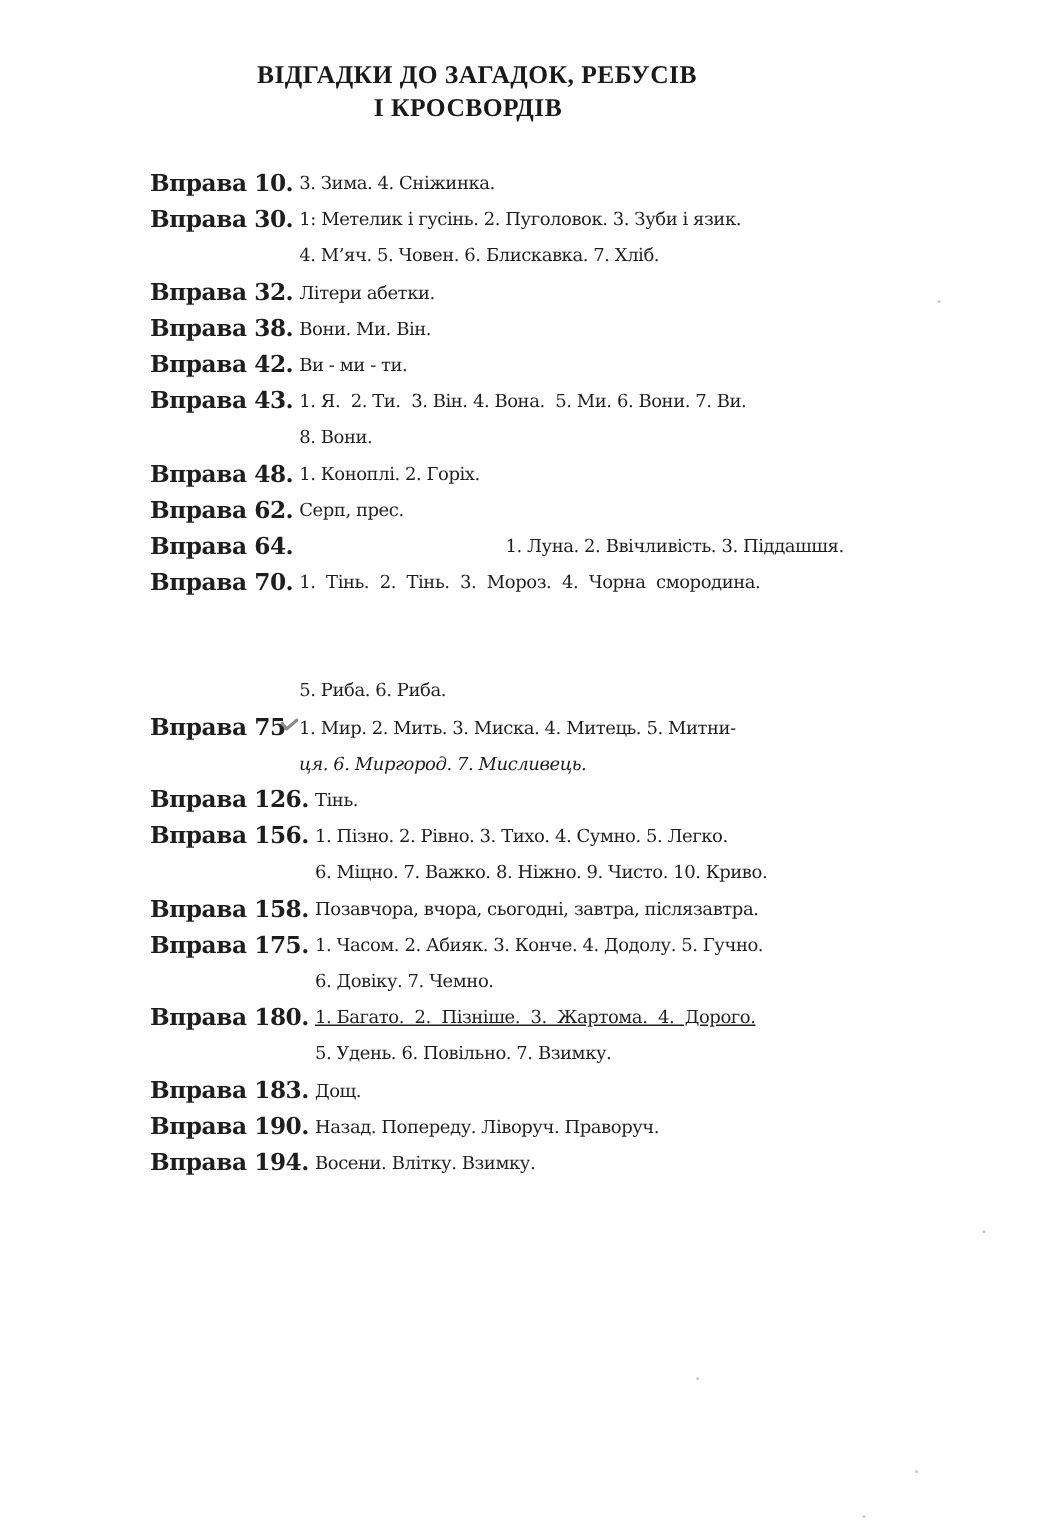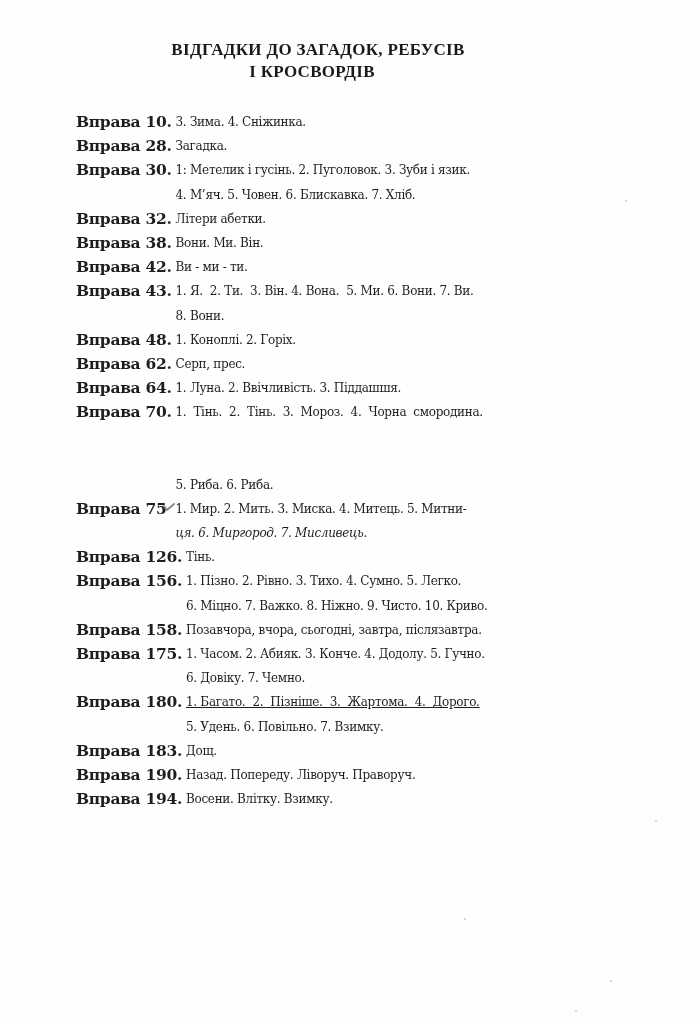--- a/index.html
+++ b/index.html
@@ -32,21 +32,21 @@
       font-size: 17px;
       line-height: 22px;
       letter-spacing: 0.3px;
       color: #1a1a1a;
     }
     .title div { margin-left: 0; }
     .title .t1 { padding-left: 12px; }
     .entries {
       position: absolute;
       top: 110px;
-      left: 76px;
+      left: 100px;
       width: 600px;
     }
     .entry {
       display: flex;
       align-items: flex-start;
     }
     .label {
       font-family: "DejaVu Serif", serif;
       font-weight: bold;
       font-size: 15.5px;
@@ -90,27 +90,20 @@
 
   <div class="entries" id="entries">
       <div class="entry">
         <span class="label">Вправа 10.</span>
         <span class="label" style="width: 4px; overflow: hidden;">&nbsp;</span>
         <div class="answer">
           <div class="line" style="white-space: pre;">3. Зима. 4. Сніжинка.</div>
         </div>
       </div>
       <div class="entry">
-        <span class="label">Вправа 28.</span>
-        <span class="label" style="width: 4px; overflow: hidden;">&nbsp;</span>
-        <div class="answer">
-          <div class="line" style="white-space: pre;">Загадка.</div>
-        </div>
-      </div>
-      <div class="entry">
         <span class="label">Вправа 30.</span>
         <span class="label" style="width: 4px; overflow: hidden;">&nbsp;</span>
         <div class="answer">
           <div class="line" style="white-space: pre;">1: Метелик і гусінь. 2. Пуголовок. 3. Зуби і язик.</div>
           <div class="line" style="white-space: pre;">4. М’яч. 5. Човен. 6. Блискавка. 7. Хліб.</div>
         </div>
       </div>
       <div class="entry">
         <span class="label">Вправа 32.</span>
         <span class="label" style="width: 4px; overflow: hidden;">&nbsp;</span>
@@ -151,21 +144,21 @@
         <span class="label">Вправа 62.</span>
         <span class="label" style="width: 4px; overflow: hidden;">&nbsp;</span>
         <div class="answer">
           <div class="line" style="white-space: pre;">Серп, прес.</div>
         </div>
       </div>
       <div class="entry">
         <span class="label">Вправа 64.</span>
         <span class="label" style="width: 4px; overflow: hidden;">&nbsp;</span>
         <div class="answer">
-          <div class="line" style="white-space: pre;">1. Луна. 2. Ввічливість. 3. Піддашшя.</div>
+          <div class="line" style="white-space: pre; text-align: center;">1. Луна. 2. Ввічливість. 3. Піддашшя.</div>
         </div>
       </div>
       <div class="entry">
         <span class="label">Вправа 70.</span>
         <span class="label" style="width: 4px; overflow: hidden;">&nbsp;</span>
         <div class="answer">
           <div class="line" style="white-space: pre;">1.  Тінь.  2.  Тінь.  3.  Мороз.  4.  Чорна  смородина.</div>
           <div class="line" style="white-space: pre; margin-top: 48px;">5. Риба. 6. Риба.</div>
         </div>
       </div>

